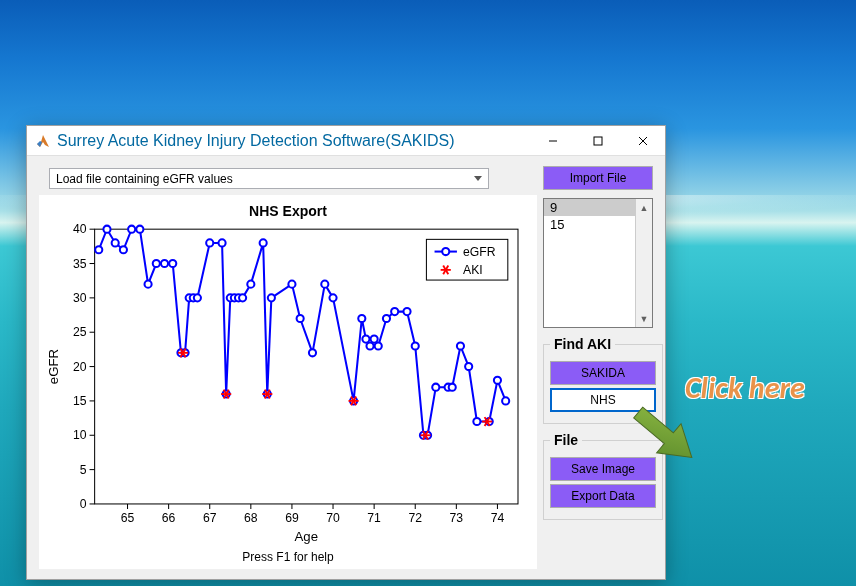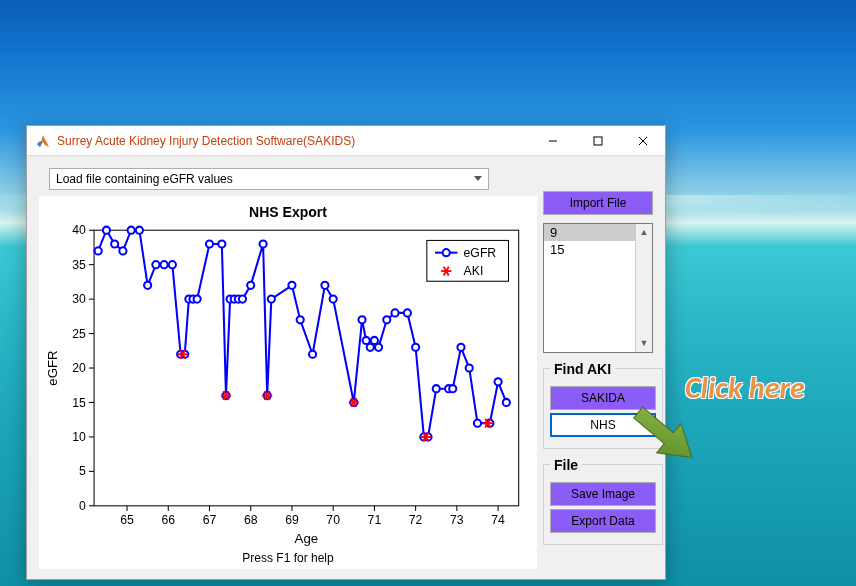--- a/index.html
+++ b/index.html
@@ -31,34 +31,33 @@
     background: #ffffff;
     display: flex;
     align-items: center;
     padding: 0 0 0 8px;
     border-bottom: 1px solid #e0e0e0;
   }
   .titlebar .icon {
     width: 16px; height: 16px; margin-right: 6px;
     display: inline-flex; align-items: center; justify-content: center;
   }
-  .title { flex: 1; font-size: 12px; color: #c2410c; }
+  .title { flex: 1; font-size: 16px; color: #0369a1; }
   .winbtns { display: flex; height: 100%; }
   .winbtn {
     width: 45px; height: 100%;
     display: flex; align-items: center; justify-content: center;
     color: #000; font-size: 14px;
     font-family: Arial, sans-serif;
   }
   .content {
-    padding: 27px 12px;
+    padding: 10px 12px;
     display: flex;
     gap: 6px;
     height: calc(100% - 30px);
-    align-items: center;
   }
   .left-col { flex: 1; display: flex; flex-direction: column; }
   .right-col { width: 110px; display: flex; flex-direction: column; gap: 8px; }
   .dropdown {
     height: 22px;
     background: #fff;
     border: 1px solid #abadb3;
     display: flex; align-items: center;
     padding: 0 6px;
     position: relative;

